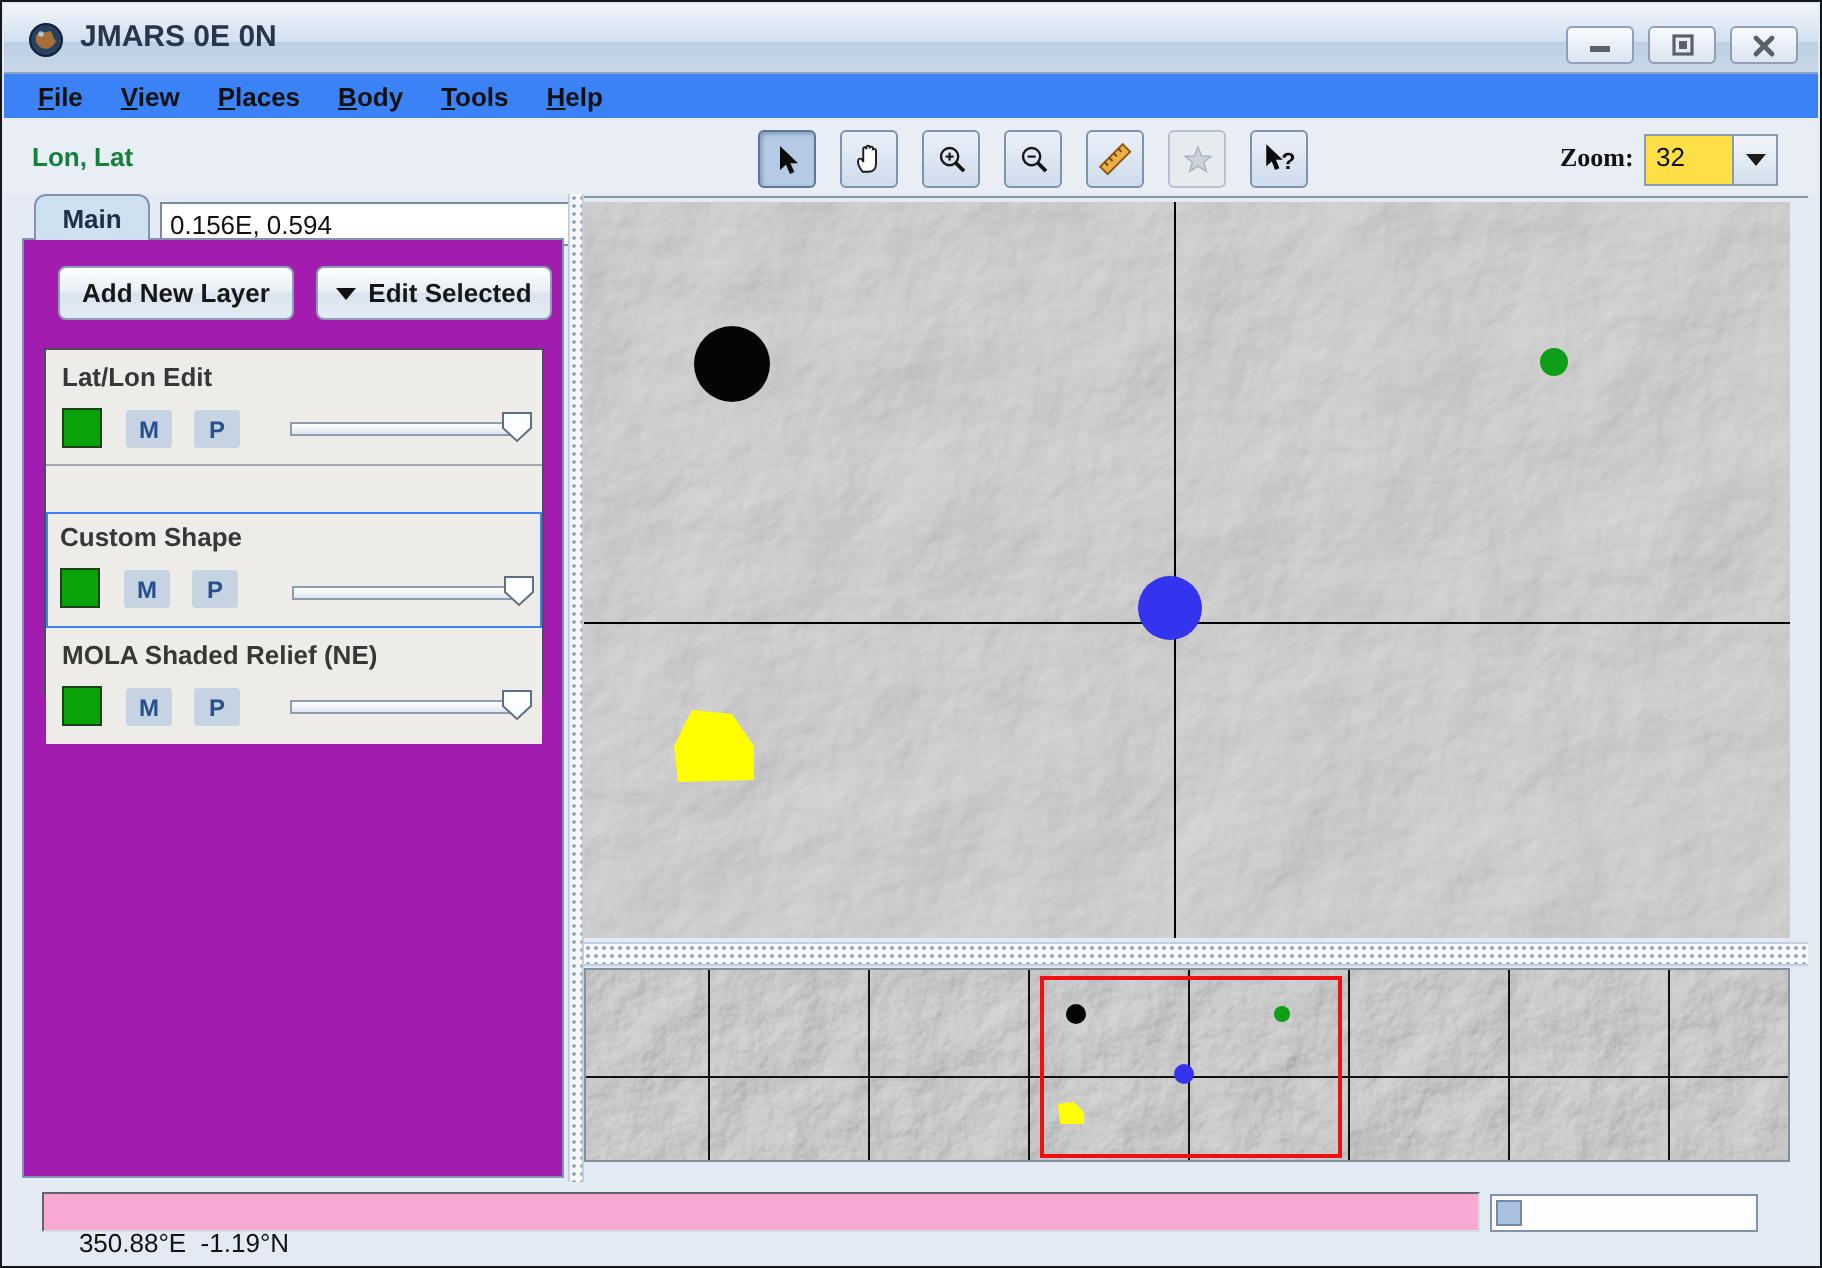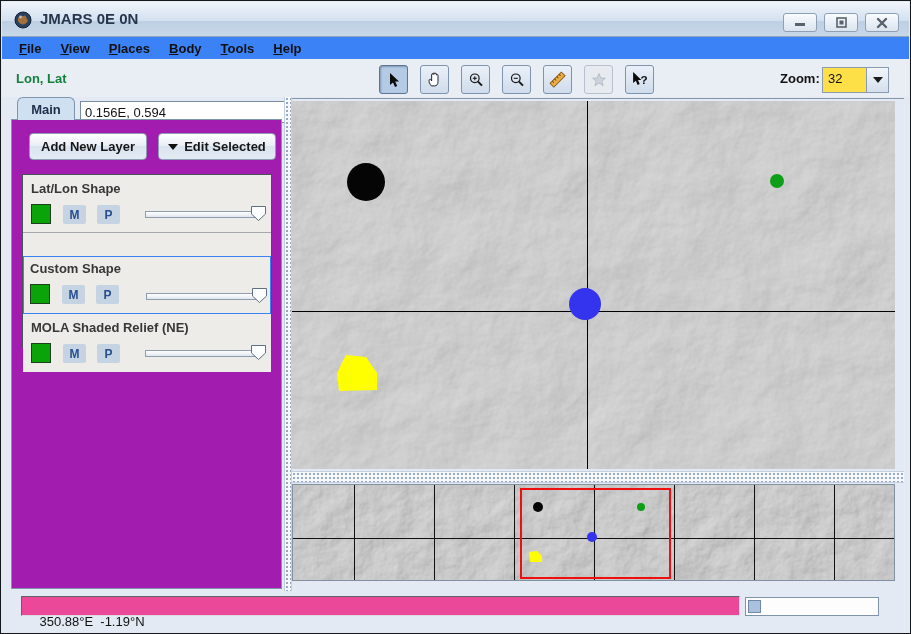--- a/index.html
+++ b/index.html
@@ -33,21 +33,21 @@
   .lonlat-label { position:absolute; left:14px; top:12px; font-size:13px; font-weight:bold; color:#15803d; }
   .lonlat-input { position:absolute; left:78px; top:8px; width:220px; height:22px;
                   border:1px solid #7a8aa0; background:#fff; font-family:"Liberation Sans",sans-serif;
                   font-size:13px; padding:0 4px; color:#111;margin-top:34px; }
   .toolbar { position:absolute; left:377px; top:6px; display:flex; gap:12px; }
   .tool { width:29px; height:29px; border:1px solid #7e93ad; border-radius:3px;
           background:linear-gradient(#eaf0f8,#cfdcec); display:flex; align-items:center;
           justify-content:center; }
   .tool.selected { background:#b5cbe5; border-color:#5f7596; box-shadow:inset 1px 1px 2px rgba(10,30,70,.3); }
   .tool.disabled { background:#e7ebf0; border-color:#b7c0cc; }
-  .zoom-label { position:absolute; left:778px; top:12px; font-size:13px; font-weight:bold; color:#111; }
+  .zoom-label { position:absolute; left:778px; top:12px; font-size:13px; font-weight:bold; color:#111;font-family:Liberation Serif, serif; }
   .combo { position:absolute; left:820px; top:8px; width:67px; height:26px;
            border:1px solid #8a9ab0; background:#fde047; display:flex; }
   .combo-value { flex:1; font-size:13px; color:#111; padding:3px 0 0 5px; }
   .combo-arrow-btn { width:22px; border-left:1px solid #8a9ab0;
                      background:linear-gradient(#f2f6fb,#d4dfec); display:flex;
                      align-items:center; justify-content:center; }
   .tri-down { width:0; height:0; border-left:5px solid transparent; border-right:5px solid transparent;
               border-top:6px solid #1c1c1c; }
 
   
@@ -97,21 +97,21 @@
   .map-topline { position:absolute; left:283px; top:97px; width:620px; height:1px; background:#8795a8; }
 
   
   .main-map { position:absolute; left:291px; top:100px; width:603px; height:368px;
               background:#9a9a9a; overflow:hidden; }
   .overview-map { position:absolute; left:291px; top:483px; width:603px; height:97px;
                   background:#9a9a9a; overflow:hidden; border:1px solid #83909f; }
 
   
   .status-field { position:absolute; left:20px; top:595px; width:719px; height:20px;
-                  background:#ec4899; border:1px solid; border-color:#5f646b #d8dce1 #d8dce1 #5f646b;
+                  background:#f9a8d4; border:1px solid; border-color:#5f646b #d8dce1 #d8dce1 #5f646b;
                   font-size:13px; color:#111; white-space:pre; padding:2px 0 0 3px; }
   .hscrollbar { position:absolute; left:744px; top:596px; width:134px; height:19px;
                 background:#fdfdfe; border:1px solid #8193ab; }
   .hscroll-thumb { position:absolute; left:2px; top:2px; width:13px; height:13px;
                    background:#a9c0de; border:1px solid #7187a3; }
 </style>
 </head>
 <body>
 
 <div class="window">
@@ -219,21 +219,21 @@
       <span>Add New Layer</span>
     </div>
     <div class="btn3d edit-selected-btn">
       <span class="tri-down-sm"></span>
       <span>Edit Selected</span>
     </div>
 
     <div class="layers-box">
 
       <div class="layer-row">
-        <span class="layer-title">Lat/Lon Shape</span>
+        <span class="layer-title">Lat/Lon Edit</span>
         <span class="swatch" style="background: rgb(10, 163, 10);"></span>
         <span class="mp-btn m-btn">M</span>
         <span class="mp-btn p-btn">P</span>
         <span class="slider">
           <span class="slider-track"></span>
           <svg class="slider-thumb" width="17" height="17" viewBox="0 0 17 17">
             <path d="M1.5 1.5 h14 v7.5 l-7 6.5 l-7 -6.5 z" fill="#fcfdfe" stroke="#5f6e82"></path>
           </svg>
         </span>
       </div>

